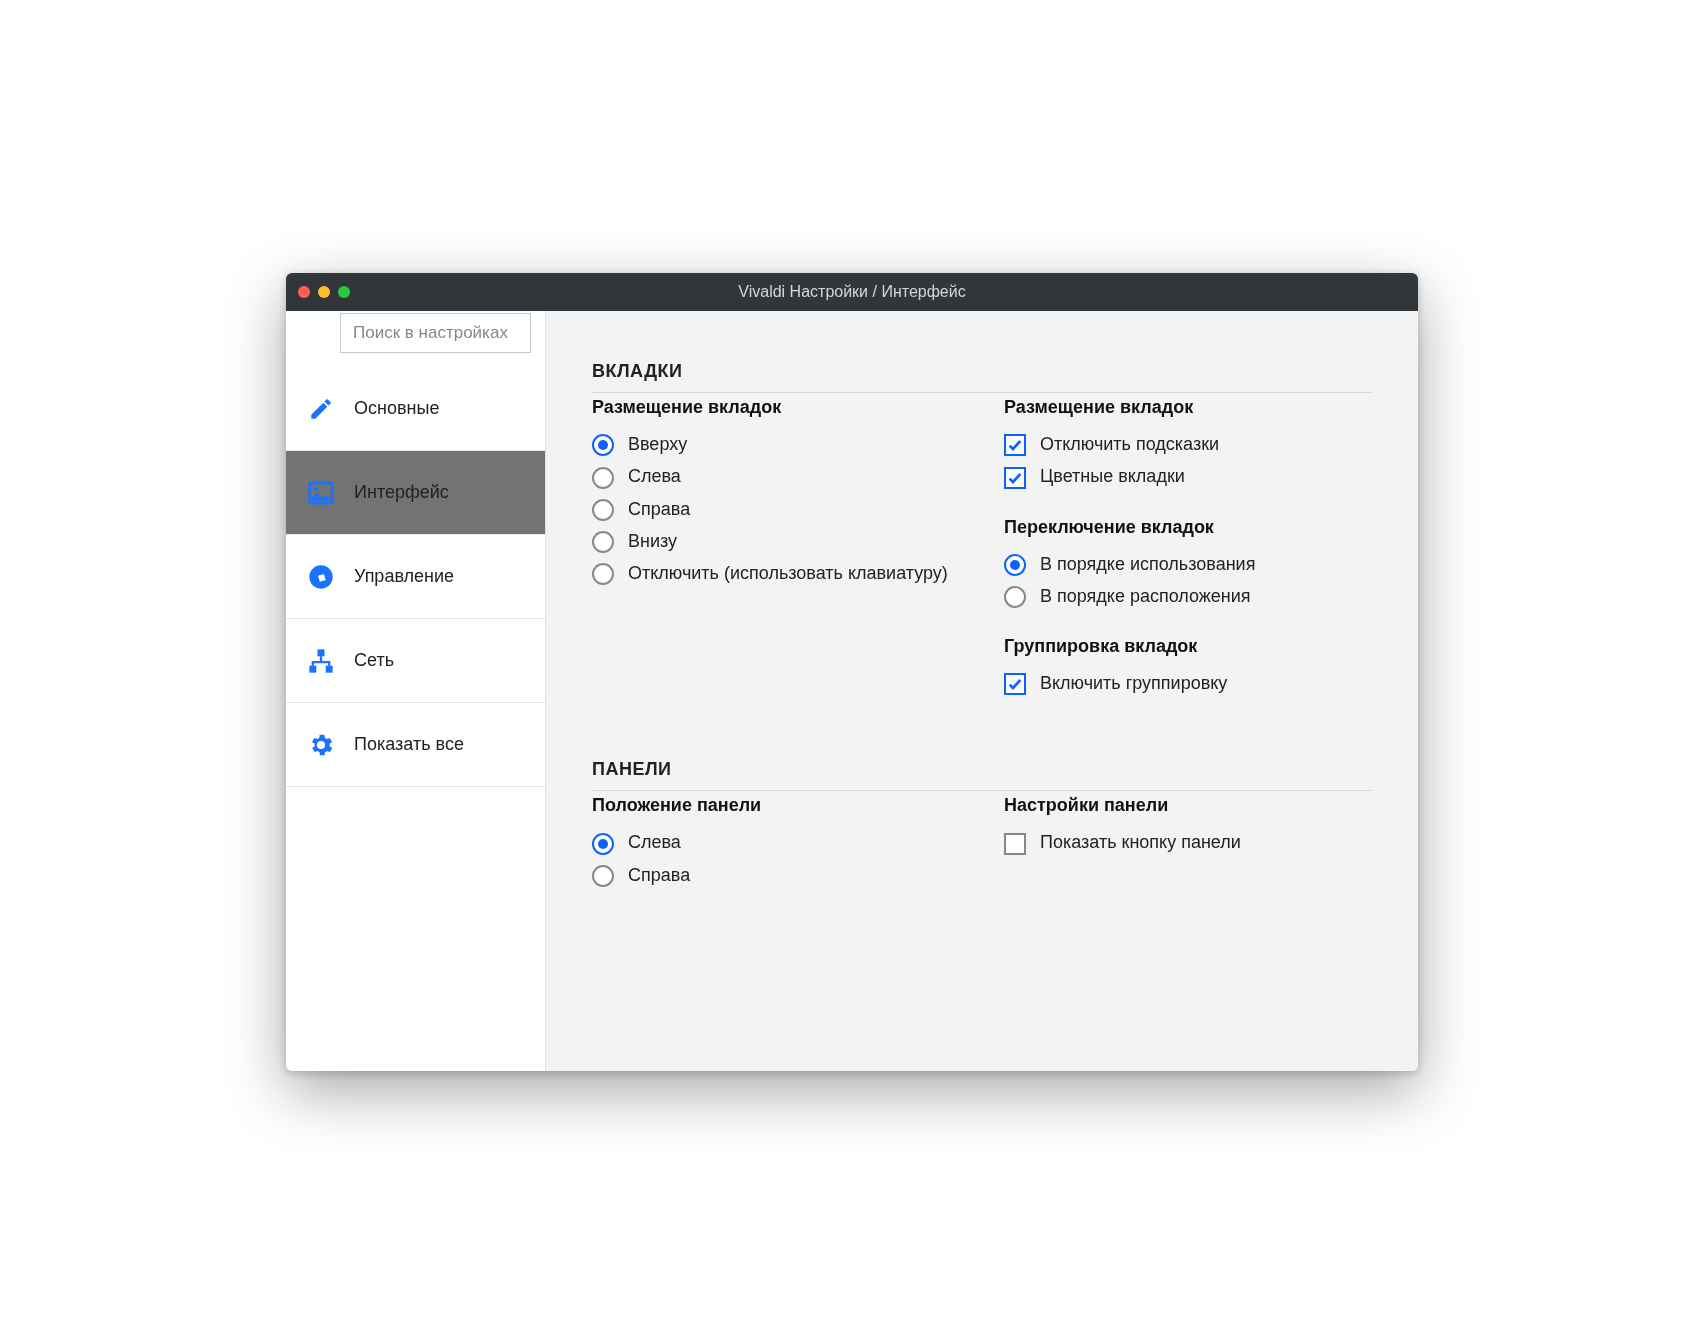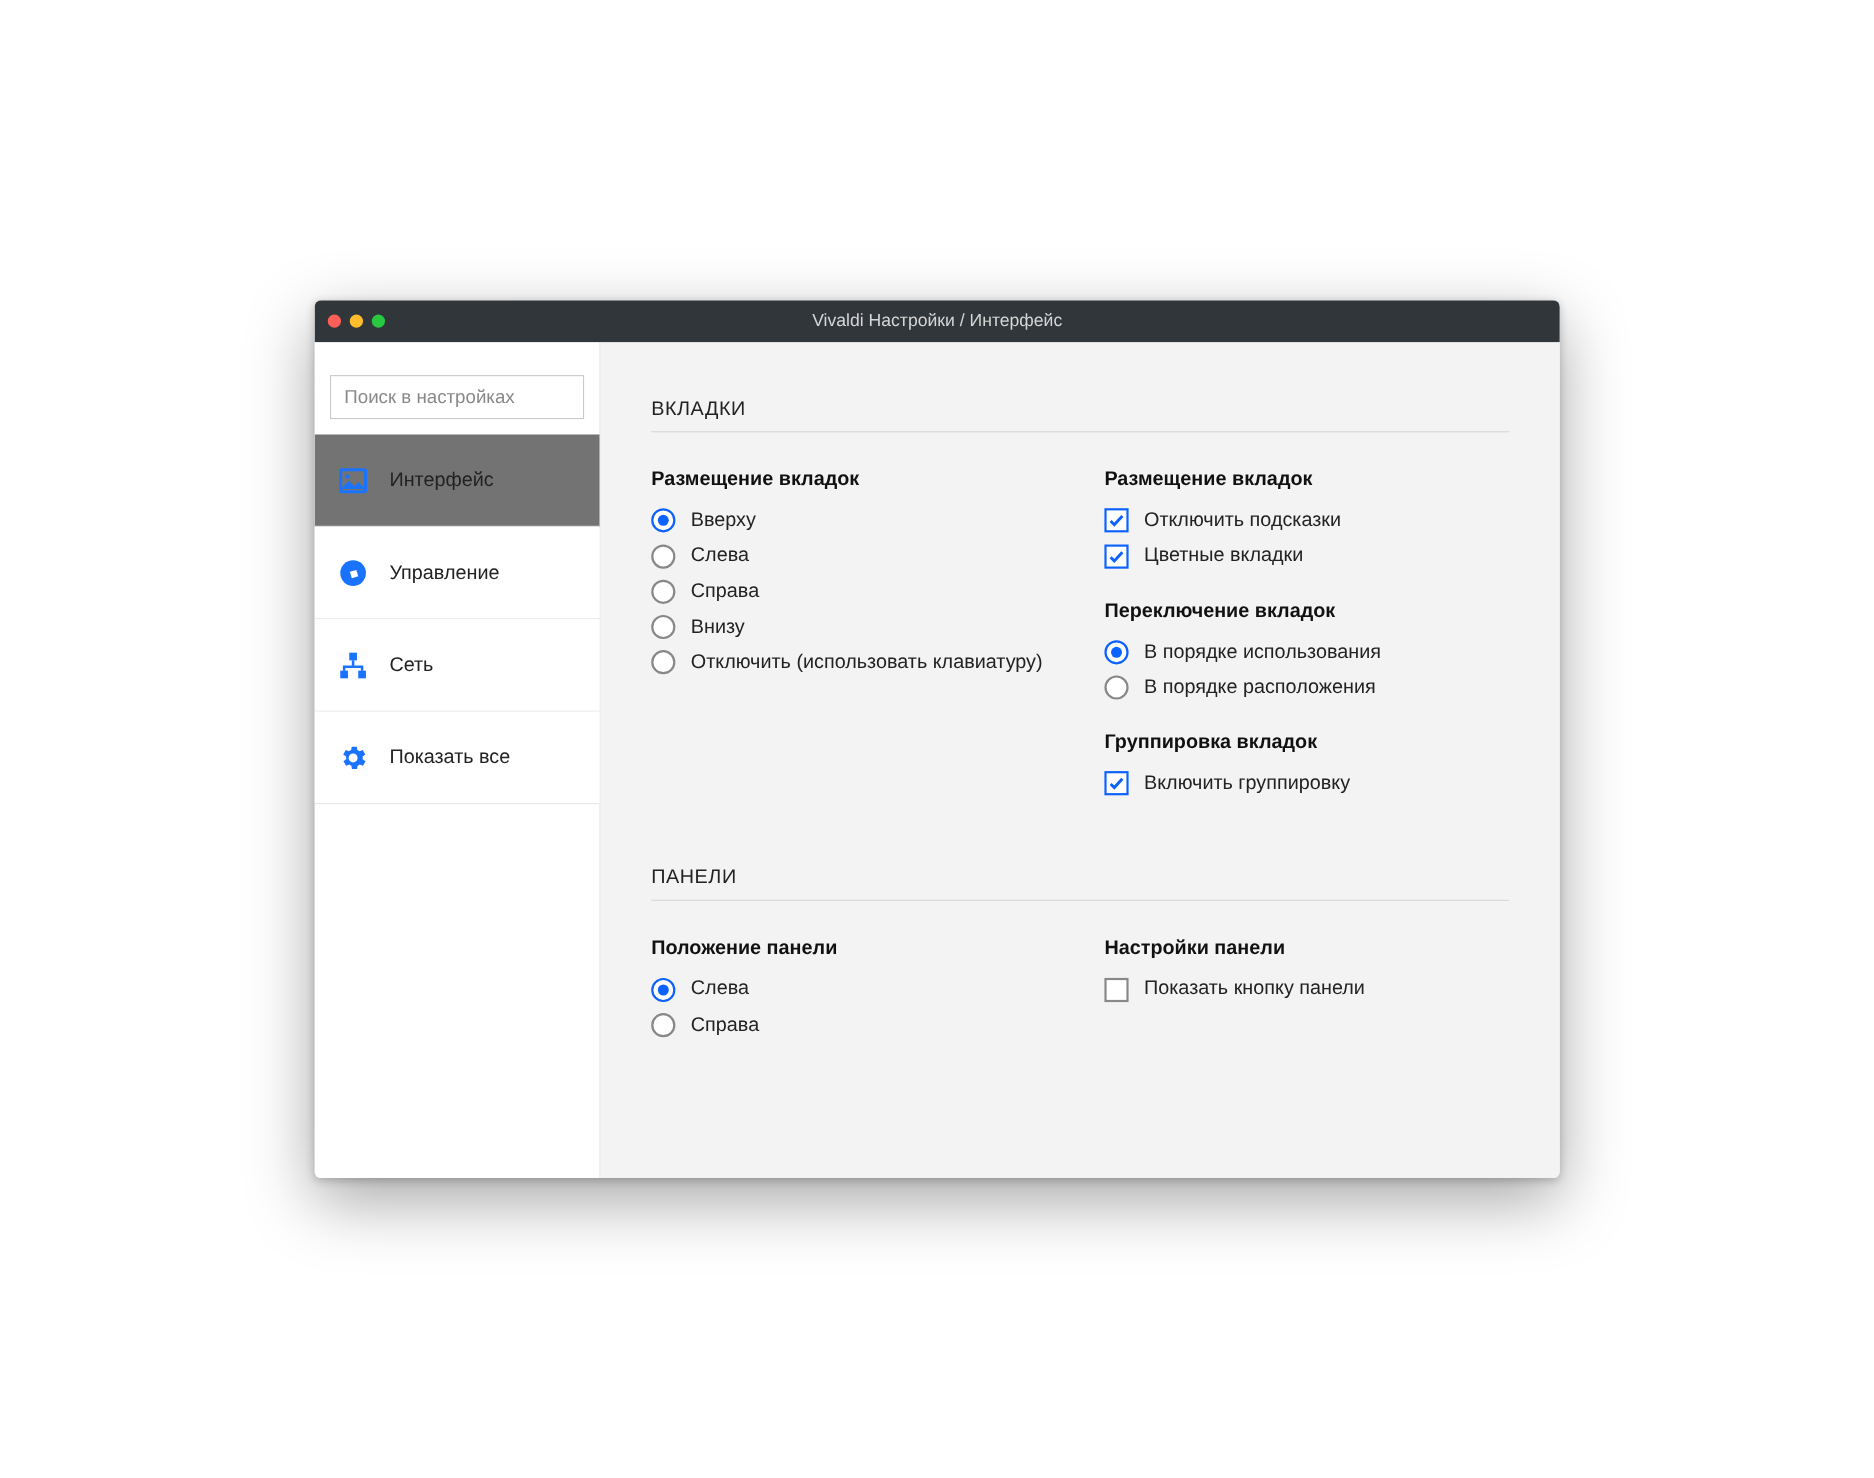--- a/index.html
+++ b/index.html
@@ -53,21 +53,22 @@
     height: 760px;
   }
   .sidebar {
     width: 260px;
     background: #ffffff;
     border-right: 1px solid #e2e2e2;
     display: flex;
     flex-direction: column;
   }
   .search-wrap {
-    padding: 30px 14px 14px 14px;
+    padding: 2px 14px 14px 14px;
+    margin-left: 40px;
   }
   .search-input {
     width: 100%;
     height: 40px;
     border: 1px solid #c9c9c9;
     background: #fff;
     padding: 0 12px;
     font-size: 17px;
     color: #555;
     outline: none;
@@ -95,26 +96,26 @@
     flex-shrink: 0;
   }
   .content {
     flex: 1;
     padding: 50px 46px 40px 46px;
     overflow-y: auto;
     background: #f3f3f3;
   }
   .section-title {
     font-size: 18px;
-    font-weight: 400;
+    font-weight: 700;
     color: #222;
     letter-spacing: 0.5px;
     border-bottom: 1px solid #d8d8d8;
     padding-bottom: 10px;
-    margin-bottom: 32px;
+    margin-bottom: 4px;
   }
   .cols {
     display: flex;
     gap: 44px;
     margin-bottom: 56px;
   }
   .col {
     flex: 1;
   }
   .group-heading {
@@ -179,20 +180,28 @@
     <div class="titlebar-title">Vivaldi Настройки / Интерфейс</div>
   </div>
 
   <div class="body">
 
     <div class="sidebar">
       <div class="search-wrap">
         <input class="search-input" type="text" placeholder="Поиск в настройках" style="">
       </div>
 
+      <div class="nav-item">
+        <span class="nav-icon">
+          <svg width="26" height="26" viewBox="0 0 24 24" fill="#1a73ff">
+              <path d="M3 17.25V21h3.75L17.81 9.94l-3.75-3.75L3 17.25zM20.71 7.04a1 1 0 0 0 0-1.41l-2.34-2.34a1 1 0 0 0-1.41 0l-1.83 1.83 3.75 3.75 1.83-1.83z"></path>
+            </svg>
+        </span>
+        <span>Основные</span>
+      </div>
 
       <div class="nav-item active">
         <span class="nav-icon">
           <svg width="30" height="30" viewBox="0 0 24 24" fill="none" stroke="#1a73ff" stroke-width="2.2">
               <rect x="3" y="4" width="18" height="16" rx="1"></rect>
               <circle cx="8" cy="9" r="1.6" fill="#1a73ff" stroke="none"></circle>
               <path d="M3 18 L9 12 L13 16 L16 13 L21 18" fill="#1a73ff" stroke="#1a73ff" stroke-width="0"></path>
             </svg>
         </span>
         <span>Интерфейс</span>

